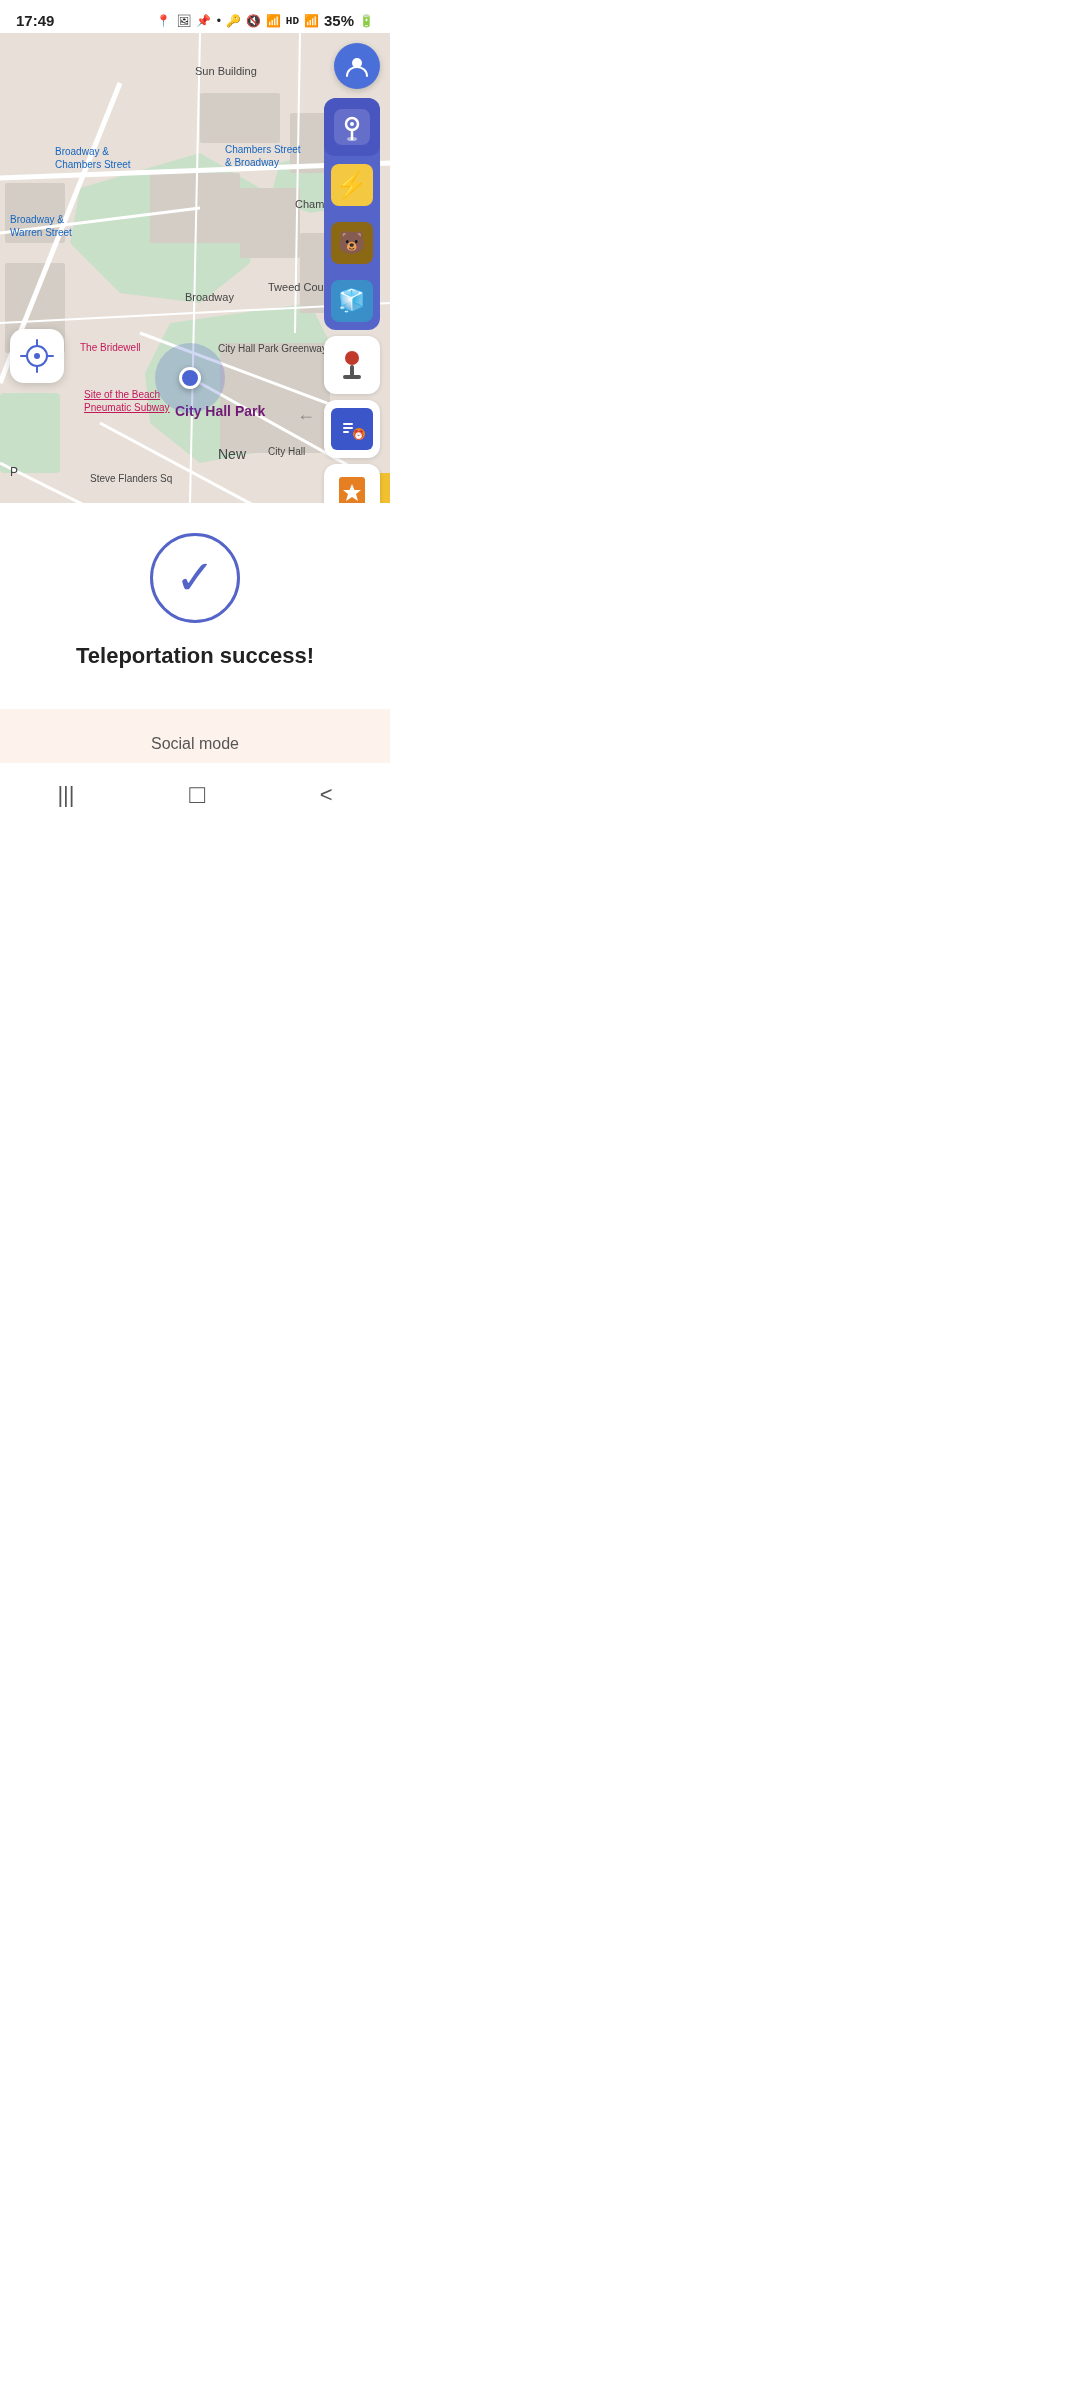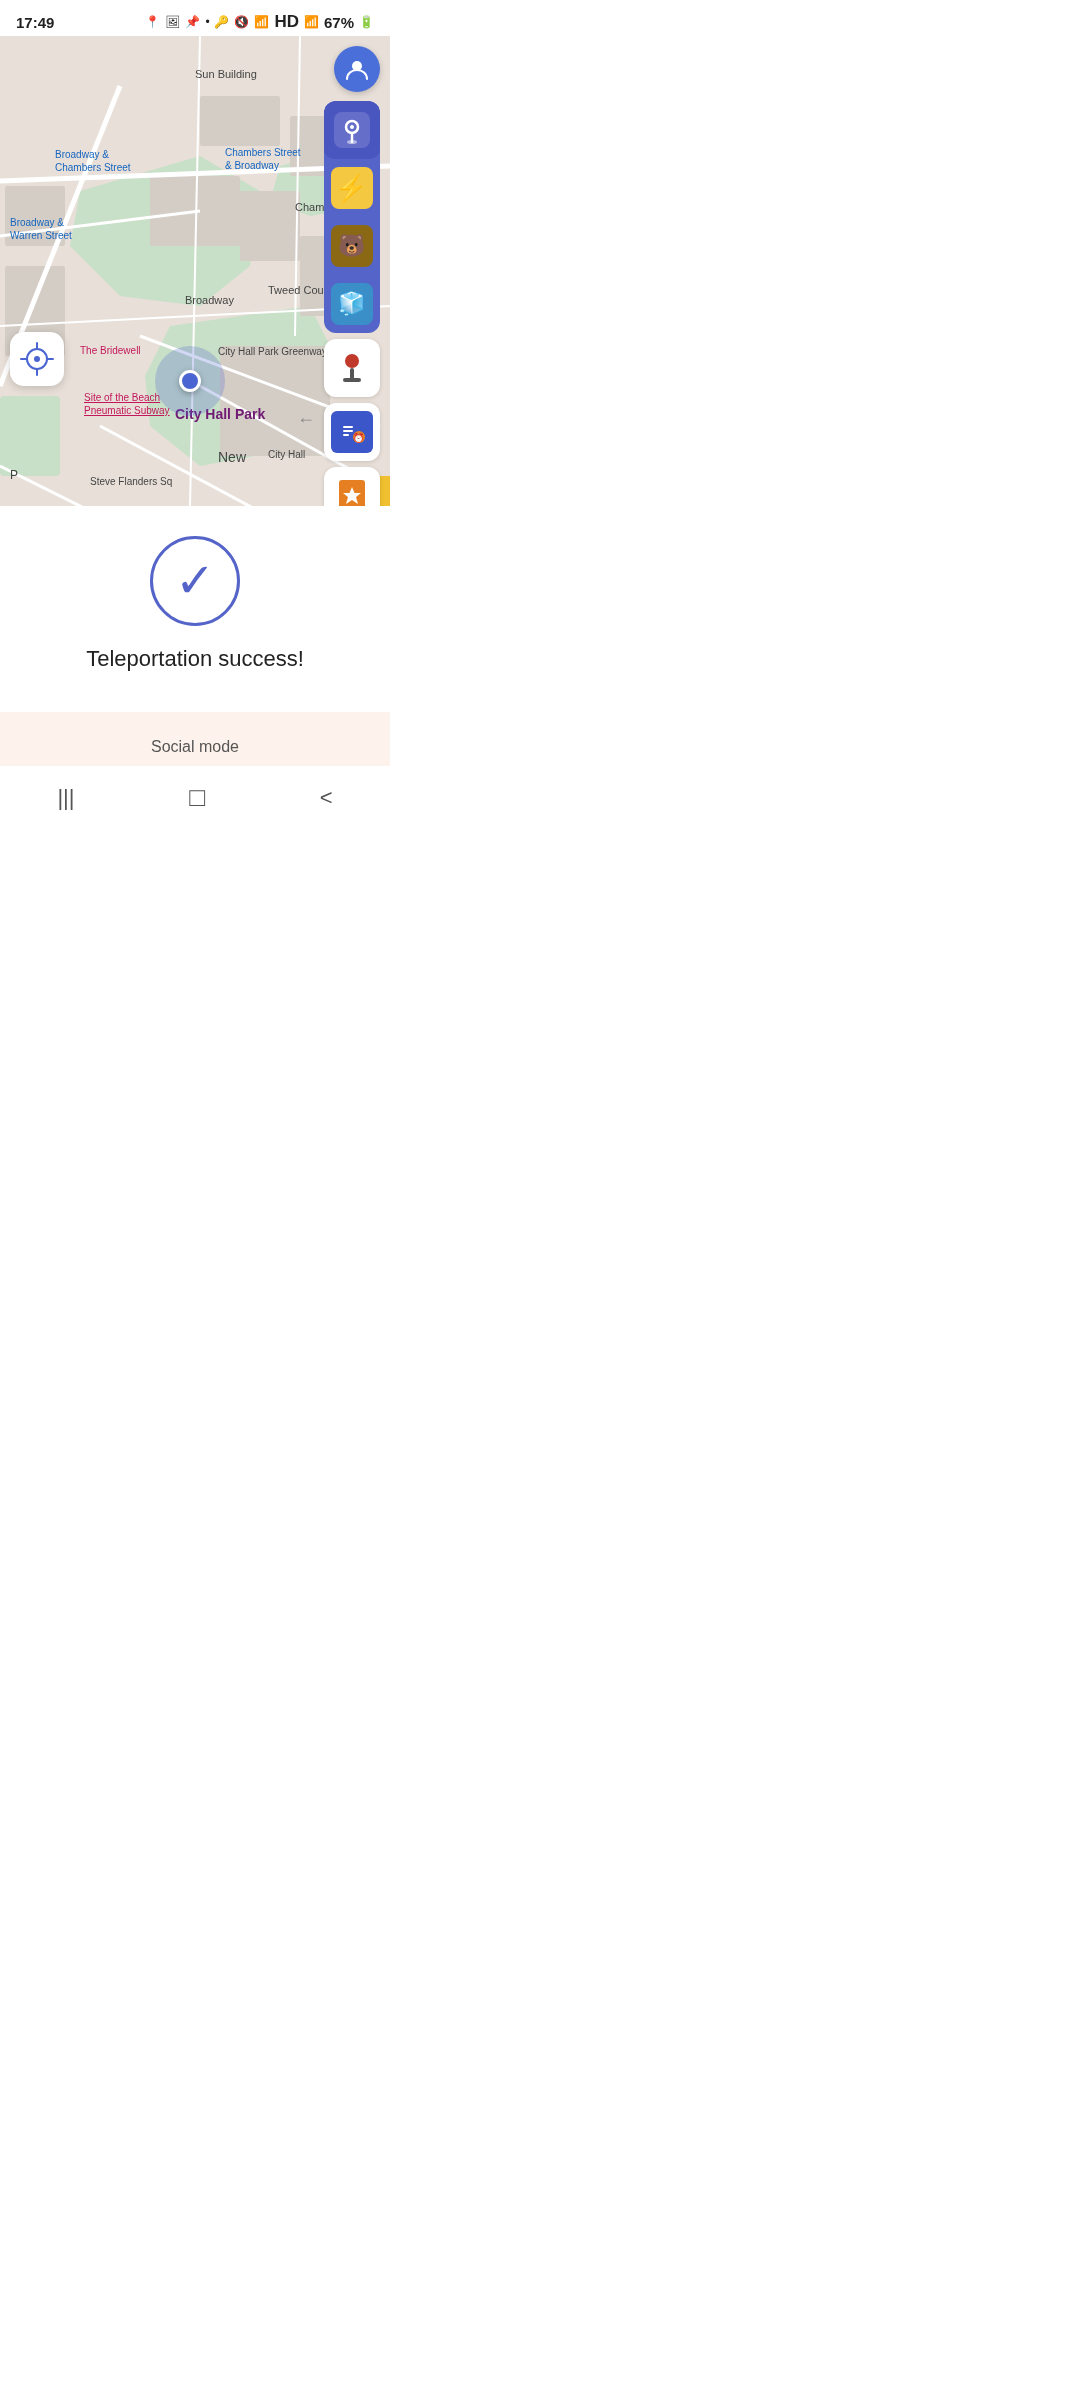--- a/index.html
+++ b/index.html
@@ -223,21 +223,21 @@
       margin: 0 auto 20px;
     }
     .checkmark {
       font-size: 48px;
       color: #5464c8;
       line-height: 1;
     }
 
     .success-text {
       font-size: 22px;
-      font-weight: 400;
+      font-weight: 700;
       color: #222;
       margin-bottom: 30px;
     }
 
     .ok-button {
       width: 100%;
       padding: 16px;
       border: 2px solid #5464c8;
       border-radius: 30px;
       background: #fff;
@@ -350,23 +350,23 @@
 <div class="status-bar">
   <span class="status-time">17:49</span>
   <div class="status-icons">
     <span>📍</span>
     <span>🖼</span>
     <span>📌</span>
     <span>•</span>
     <span>🔑</span>
     <span>🔇</span>
     <span>📶</span>
-    <span style="font-size:17px;font-weight:700;">HD</span>
+    <span style="font-size:11px;font-weight:700;font-family:Liberation Mono, monospace;">HD</span>
     <span>📶</span>
-    <span class="status-time">67%</span>
+    <span class="status-time">35%</span>
     <span>🔋</span>
   </div>
 </div>
 
 <div class="map-container">
 
   <svg class="map-bg" viewBox="0 0 390 470" xmlns="http://www.w3.org/2000/svg">
 
     <rect width="390" height="470" fill="#e8e0d8"></rect>
 

